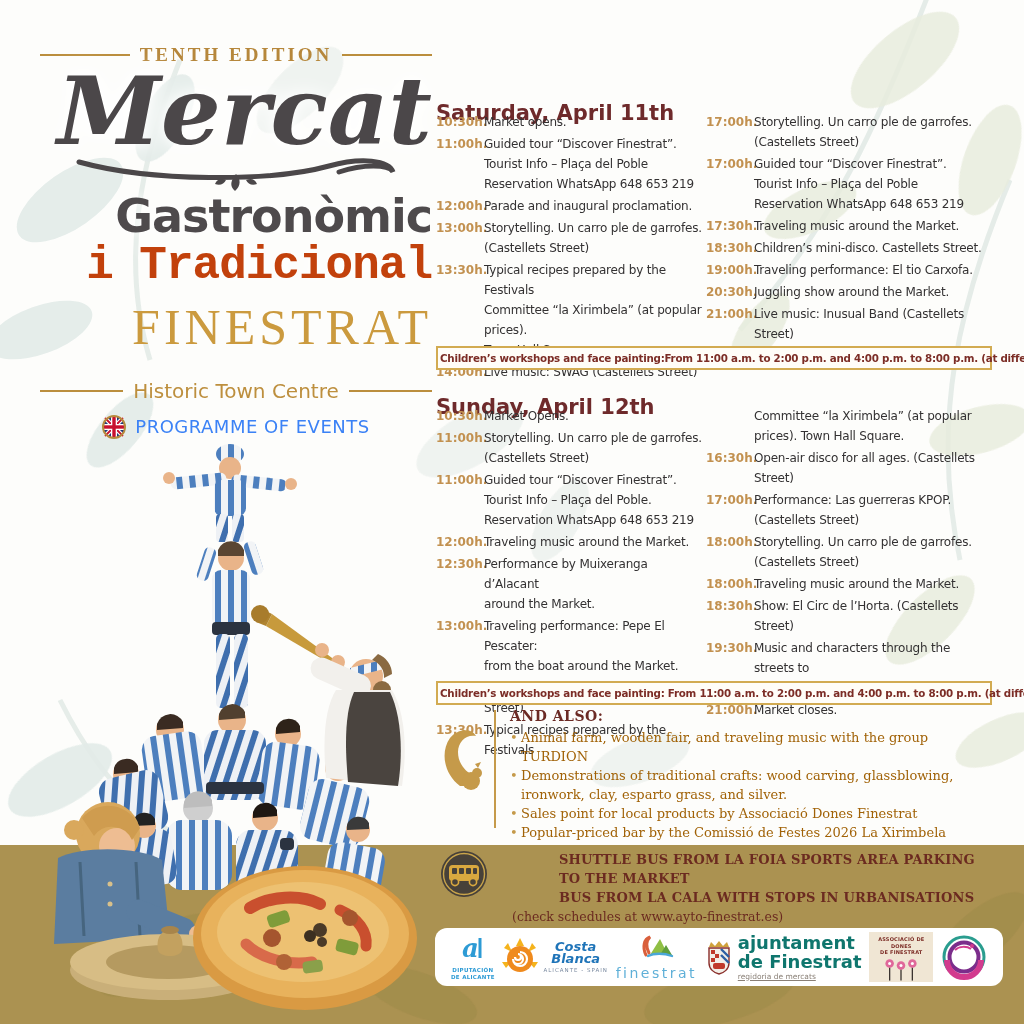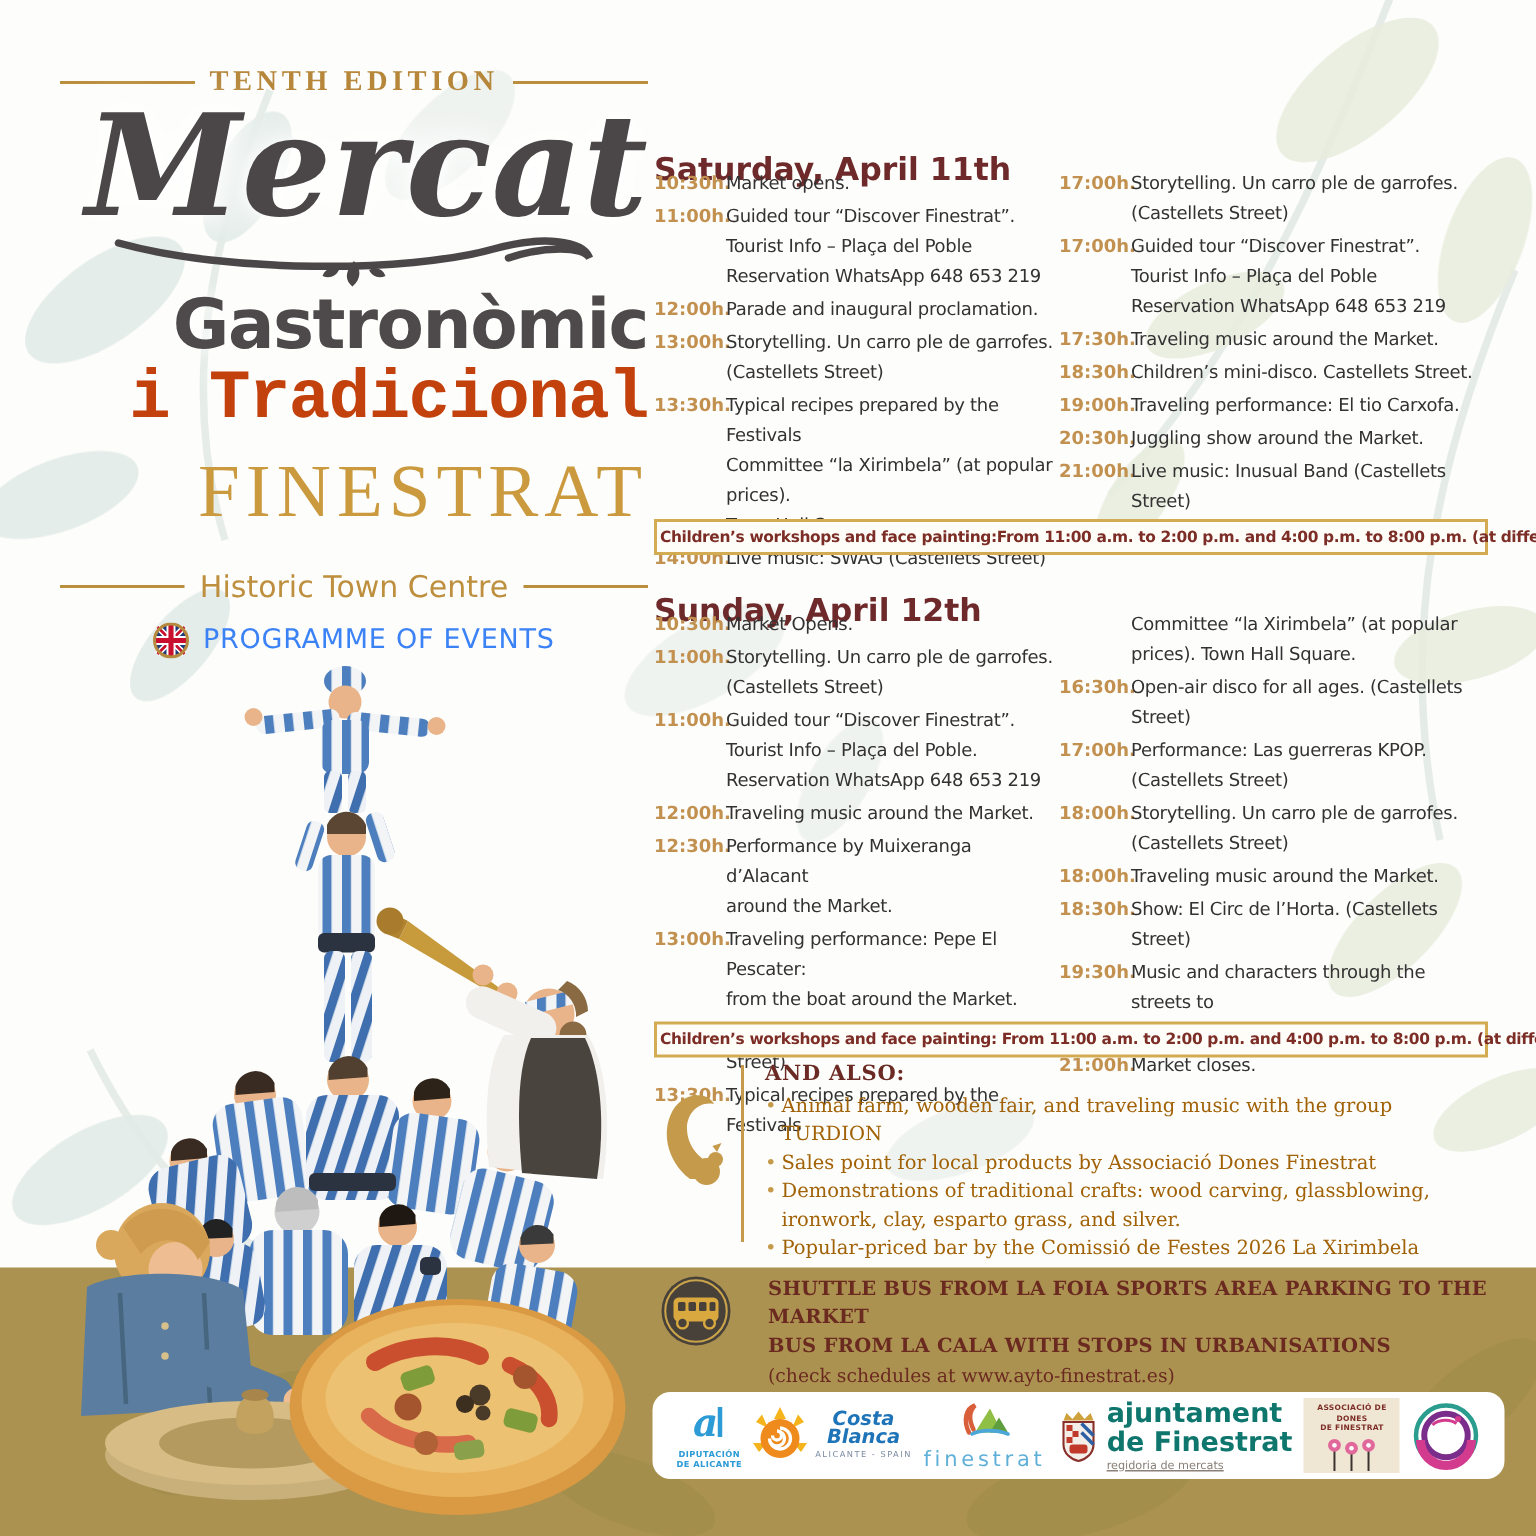--- a/index.html
+++ b/index.html
@@ -47,21 +47,21 @@
   .aa-body{position:absolute;left:74px;top:0;width:482px;font-family:"DejaVu Serif",serif;}
   .aa-heading{font-size:14px;font-weight:bold;color:#6b2a24;letter-spacing:0.5px;margin-bottom:4px;}
   .aa-list{list-style:none;margin:0;padding:0;}
   .aa-list li{font-size:13px;color:#a16207;line-height:19px;padding-left:11px;position:relative;}
   .aa-list li::before{content:"•";position:absolute;left:0;color:#c59a4a;}
 
   
   .bus-info{position:absolute;left:0;top:848px;width:556px;}
   .bus-icon{position:absolute;left:4px;top:2px;}
   .bus-lines{position:absolute;left:76px;top:2px;font-family:"DejaVu Serif",serif;color:#6b2a20;}
-  .bus-lines .b1,.bus-lines .b2{font-size:13px;font-weight:bold;line-height:19px;letter-spacing:0.2px;}
+  .bus-lines .b1,.bus-lines .b2{font-size:13px;font-weight:bold;line-height:19px;letter-spacing:0.2px;margin-left:47px;}
   .bus-lines .b3{font-size:12.5px;line-height:19px;}
 
   
   .logos-bar{position:absolute;left:-1px;top:928px;width:568px;height:58px;background:#fff;border-radius:12px;
              display:flex;align-items:center;justify-content:space-between;padding:0 16px;}
   .logo{display:flex;align-items:center;gap:5px;}
   .lg-col{display:flex;flex-direction:column;align-items:center;line-height:1;}
   .dipu-cap{font-size:5.5px;font-weight:bold;color:#2d9bd5;letter-spacing:0.3px;line-height:1.25;text-align:center;}
   .costa-name{font-size:13px;font-weight:bold;font-style:italic;color:#1f74b8;line-height:0.95;}
   .costa-cap{font-size:5.5px;color:#7a8aa0;letter-spacing:1px;margin-top:2px;}
@@ -470,22 +470,22 @@
         <circle cx="31" cy="55" r="9" fill="#c59a4a"></circle>
         <circle cx="37" cy="47" r="5" fill="#c59a4a"></circle>
         <path d="M38,42 L41,36 L35,38 Z" fill="#c59a4a"></path>
       </svg>
       <div class="aa-line"></div>
       <div class="aa-body">
         <div class="aa-heading">AND ALSO:</div>
         <ul class="aa-list">
 
         <li>Animal farm, wooden fair, and traveling music with the group TURDION</li>
+            <li>Demonstrations of traditional crafts: wood carving, glassblowing, ironwork, clay, esparto grass, and silver.</li>
             <li>Sales point for local products by Associació Dones Finestrat</li>
-            <li>Demonstrations of traditional crafts: wood carving, glassblowing, ironwork, clay, esparto grass, and silver.</li>
             <li>Popular-priced bar by the Comissió de Festes 2026 La Xirimbela</li>
           </ul>
       </div>
     </div>
 
     <div class="bus-info">
       <svg class="bus-icon" width="48" height="48" viewBox="0 0 48 48">
         <circle cx="24" cy="24" r="23" fill="#474139"></circle>
         <circle cx="24" cy="24" r="20.5" fill="none" stroke="#c9a44a" stroke-width="1.4"></circle>
         <rect x="9" y="15" width="30" height="16" rx="3.5" fill="#d9a83f"></rect>

